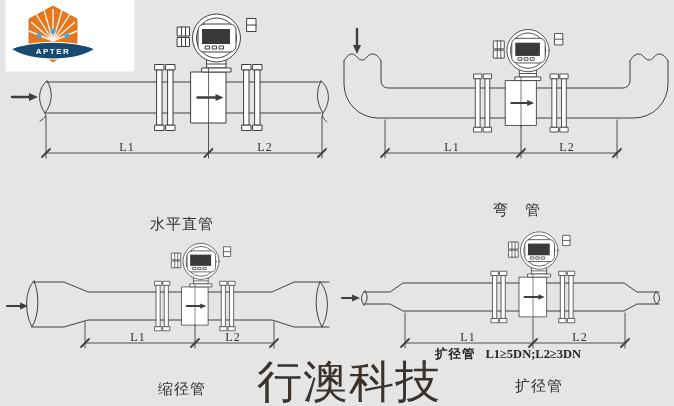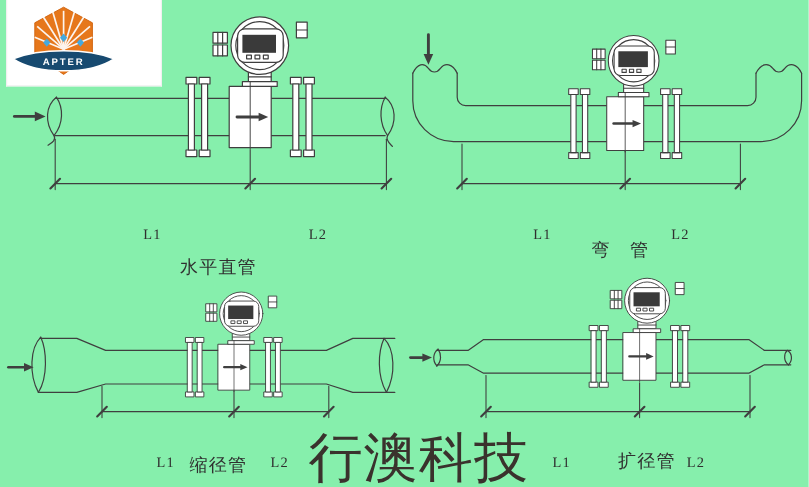--- a/index.html
+++ b/index.html
@@ -1,22 +1,22 @@
 <!DOCTYPE html>
 <html><head>
 <meta charset="utf-8">
 <style>
   html,body{margin:0;padding:0;background:#fff;}
-  .canvas{position:relative;width:674px;height:406px;background:#86efac;overflow:hidden;
+  .canvas{position:relative;width:674px;height:406px;background:#e5e5e5;overflow:hidden;
           font-family:"Liberation Serif","DejaVu Serif",serif;color:#2e2e2e;}
   .art{position:absolute;left:0;top:0;}
   .logo{position:absolute;left:5px;top:0;width:130px;height:72px;background:#fff;
         border:1px solid #f0f0f0;border-top:none;box-sizing:border-box;}
   .lbl{position:absolute;transform:translate(-50%,-50%);white-space:nowrap;line-height:1;}
-  .dim{font-size:12px;color:#2f2f2f;letter-spacing:1px;font-family:"Liberation Serif","DejaVu Serif",serif;margin-top:48px;}
+  .dim{font-size:12px;color:#2f2f2f;letter-spacing:1px;font-family:"Liberation Serif","DejaVu Serif",serif;}
   .spec{font-size:12.5px;font-weight:700;color:#252525;}
   .spec-name{margin-right:10px;letter-spacing:1px;}
   .spec-formula{letter-spacing:0;}
   .cap{font-size:15px;color:#303030;letter-spacing:1px;}
   .watermark{font-size:45px;color:#3a322d;letter-spacing:1px;font-weight:400;}
 </style>
 </head>
 <body>
 
 <div class="canvas">
@@ -196,17 +196,20 @@
   <div class="lbl dim" style="left:452px;top:147px">L1</div>
   <div class="lbl dim" style="left:567px;top:147px">L2</div>
   <div class="lbl cap" style="left:517px;top:210px">弯　管</div>
 
   <div class="lbl dim" style="left:138px;top:337px">L1</div>
   <div class="lbl dim" style="left:233px;top:337px">L2</div>
   <div class="lbl cap" style="left:182px;top:389px">缩径管</div>
 
   <div class="lbl dim" style="left:468px;top:337px">L1</div>
   <div class="lbl dim" style="left:580px;top:337px">L2</div>
+  <div class="lbl spec" style="left:508px;top:354px">
+    <span class="spec-name">扩径管</span><span class="spec-formula">L1≥5DN;L2≥3DN</span>
+  </div>
   <div class="lbl cap" style="left:539px;top:386px">扩径管</div>
 
   <div class="lbl watermark" style="left:349px;top:382px">行澳科技</div>
 
 </div>
 
 </body></html>

